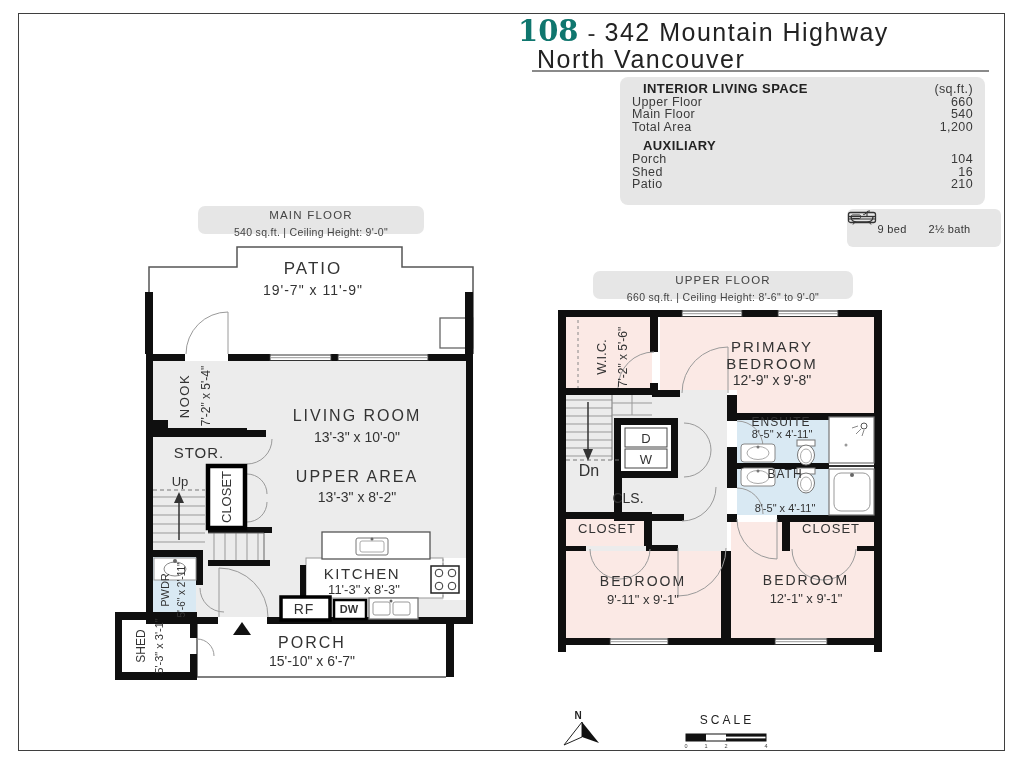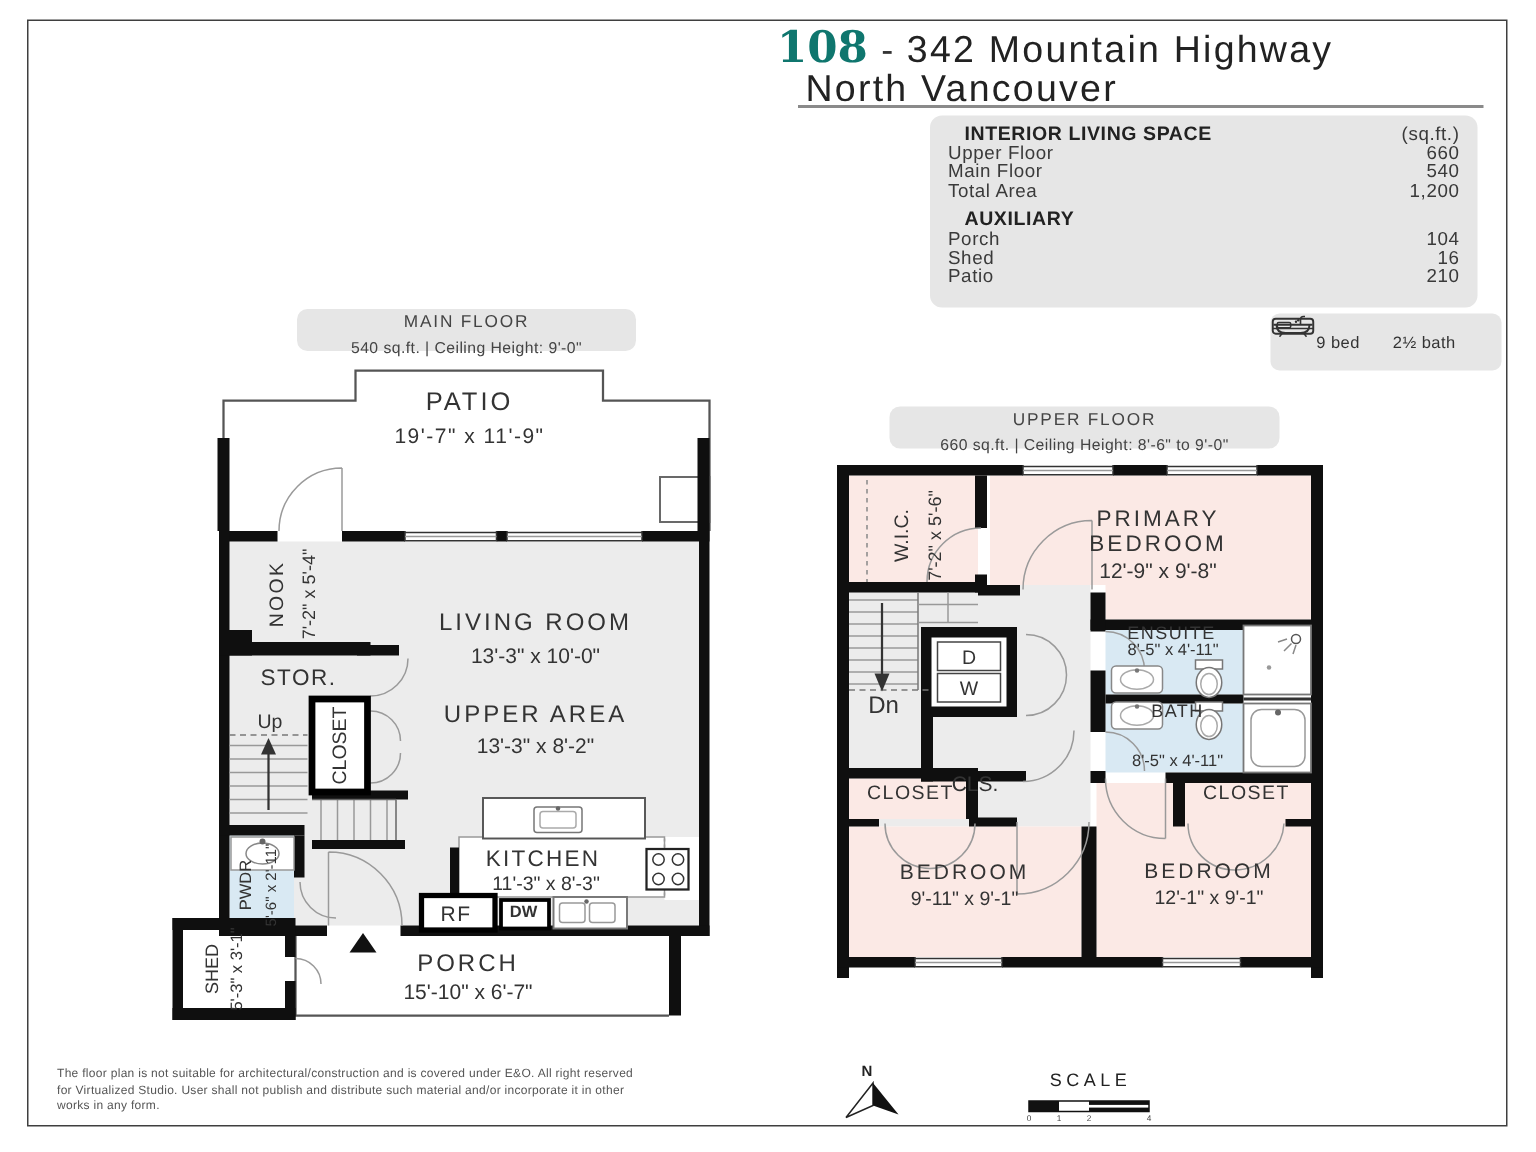--- a/index.html
+++ b/index.html
@@ -371,34 +371,31 @@
   <div class="lbl" style="left:312px;top:661px;font-size:14px;">15'-10" x 6'-7"</div>
 
   <div class="lbl v" style="left:601px;top:357px;font-size:13px;">W.I.C.</div>
   <div class="lbl v" style="left:623px;top:357px;font-size:12px;">7'-2" x 5'-6"</div>
   <div class="lbl" style="left:772px;top:346px;font-size:15px;letter-spacing:2px;">PRIMARY</div>
   <div class="lbl" style="left:772px;top:363px;font-size:15px;letter-spacing:2px;">BEDROOM</div>
   <div class="lbl" style="left:772px;top:380px;font-size:14px;">12'-9" x 9'-8"</div>
   <div class="lbl" style="left:589px;top:471px;font-size:16px;">Dn</div>
   <div class="lbl" style="left:646px;top:438px;font-size:13px;">D</div>
   <div class="lbl" style="left:646px;top:459px;font-size:13px;">W</div>
-  <div class="lbl" style="left:650px;top:498px;font-size:14px;margin-top:24px;">CLS.</div>
+  <div class="lbl" style="left:628px;top:498px;font-size:14px;">CLS.</div>
   <div class="lbl" style="left:781px;top:422px;font-size:12px;letter-spacing:1px;">ENSUITE</div>
   <div class="lbl" style="left:782px;top:434px;font-size:11px;">8'-5" x 4'-11"</div>
   <div class="lbl" style="left:785px;top:474px;font-size:12px;letter-spacing:1px;">BATH</div>
   <div class="lbl" style="left:785px;top:508px;font-size:11px;">8'-5" x 4'-11"</div>
   <div class="lbl" style="left:607px;top:528px;font-size:13px;letter-spacing:1px;">CLOSET</div>
   <div class="lbl" style="left:831px;top:528px;font-size:13px;letter-spacing:1px;">CLOSET</div>
   <div class="lbl" style="left:643px;top:581px;font-size:14px;letter-spacing:2px;">BEDROOM</div>
   <div class="lbl" style="left:643px;top:599px;font-size:13px;">9'-11" x 9'-1"</div>
   <div class="lbl" style="left:806px;top:580px;font-size:14px;letter-spacing:2px;">BEDROOM</div>
   <div class="lbl" style="left:806px;top:598px;font-size:13px;">12'-1" x 9'-1"</div>
 
-  <div id="disclaimer">The floor plan is not suitable for architectural/construction and is covered under E&amp;O. All right reserved
-for Virtualized Studio. User shall not publish and distribute such material and/or incorporate it in other
-works in any form.</div>
   <div id="north-label">N</div>
   <div id="scale-label">SCALE</div>
   <span class="tick" style="left:686px;">0</span>
   <span class="tick" style="left:706px;">1</span>
   <span class="tick" style="left:726px;">2</span>
   <span class="tick" style="left:766px;">4</span>
 </div>
 
 </body></html>

